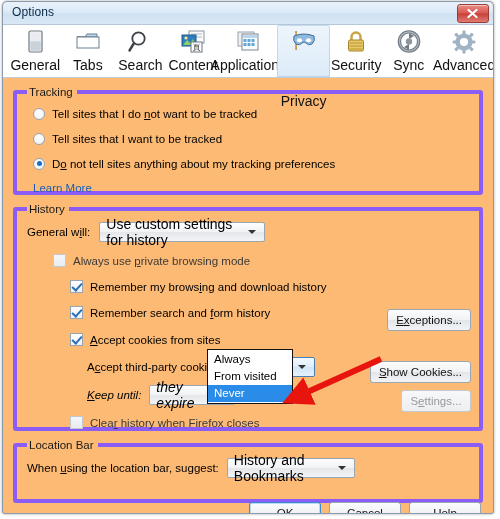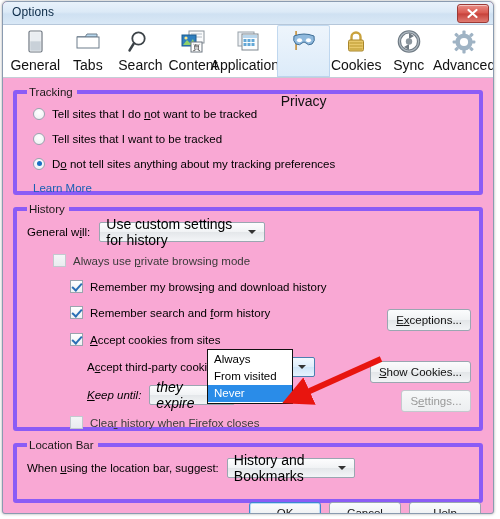--- a/index.html
+++ b/index.html
@@ -12,21 +12,21 @@
     font-size: 11.5px;
     color: #000;
     overflow: hidden;
   }
 
   
   .window {
     position: absolute;
     left: 2px; top: 1px;
     width: 492px; height: 513px;
-    background: #f9a8d4;
+    background: #fdba74;
     border: 1px solid #8a9bb0;
     border-radius: 5px 5px 3px 3px;
     box-shadow: 0 0 3px rgba(0,0,0,0.35);
     box-sizing: border-box;
     overflow: hidden;
   }
 
   
   .titlebar {
     position: relative;
@@ -325,21 +325,21 @@
         <svg width="24" height="26" viewBox="0 0 24 26">
           <path d="M7.5 11 v-3 a4.5 4.5 0 0 1 9 0 v3" fill="none" stroke="#c9a23d" stroke-width="2.4"></path>
           <rect x="4.5" y="11" width="15" height="11" rx="1.5" fill="#e8c86a" stroke="#a8862b" stroke-width="1"></rect>
           <g stroke="#b9972f" stroke-width="1">
             <line x1="5.5" y1="14" x2="18.5" y2="14"></line>
             <line x1="5.5" y1="17" x2="18.5" y2="17"></line>
             <line x1="5.5" y1="20" x2="18.5" y2="20"></line>
           </g>
         </svg>
       </span>
-      <span class="lbl">Cookies</span>
+      <span class="lbl">Security</span>
     </div>
 
     <div class="tool">
       <span class="glyph">
         <svg width="26" height="26" viewBox="0 0 26 26">
           <circle cx="13" cy="12.5" r="9.6" fill="none" stroke="#6f7a83" stroke-width="3.4"></circle>
           <circle cx="13" cy="12.5" r="9.6" fill="none" stroke="#aeb8c0" stroke-width="1.2"></circle>
           <path d="M13 4 l5 3 -5 3 z" fill="#6f7a83"></path>
           <path d="M13 21 l-5 -3 5 -3 z" fill="#6f7a83"></path>
           <circle cx="13" cy="12.5" r="3.2" fill="#8d979f"></circle>

